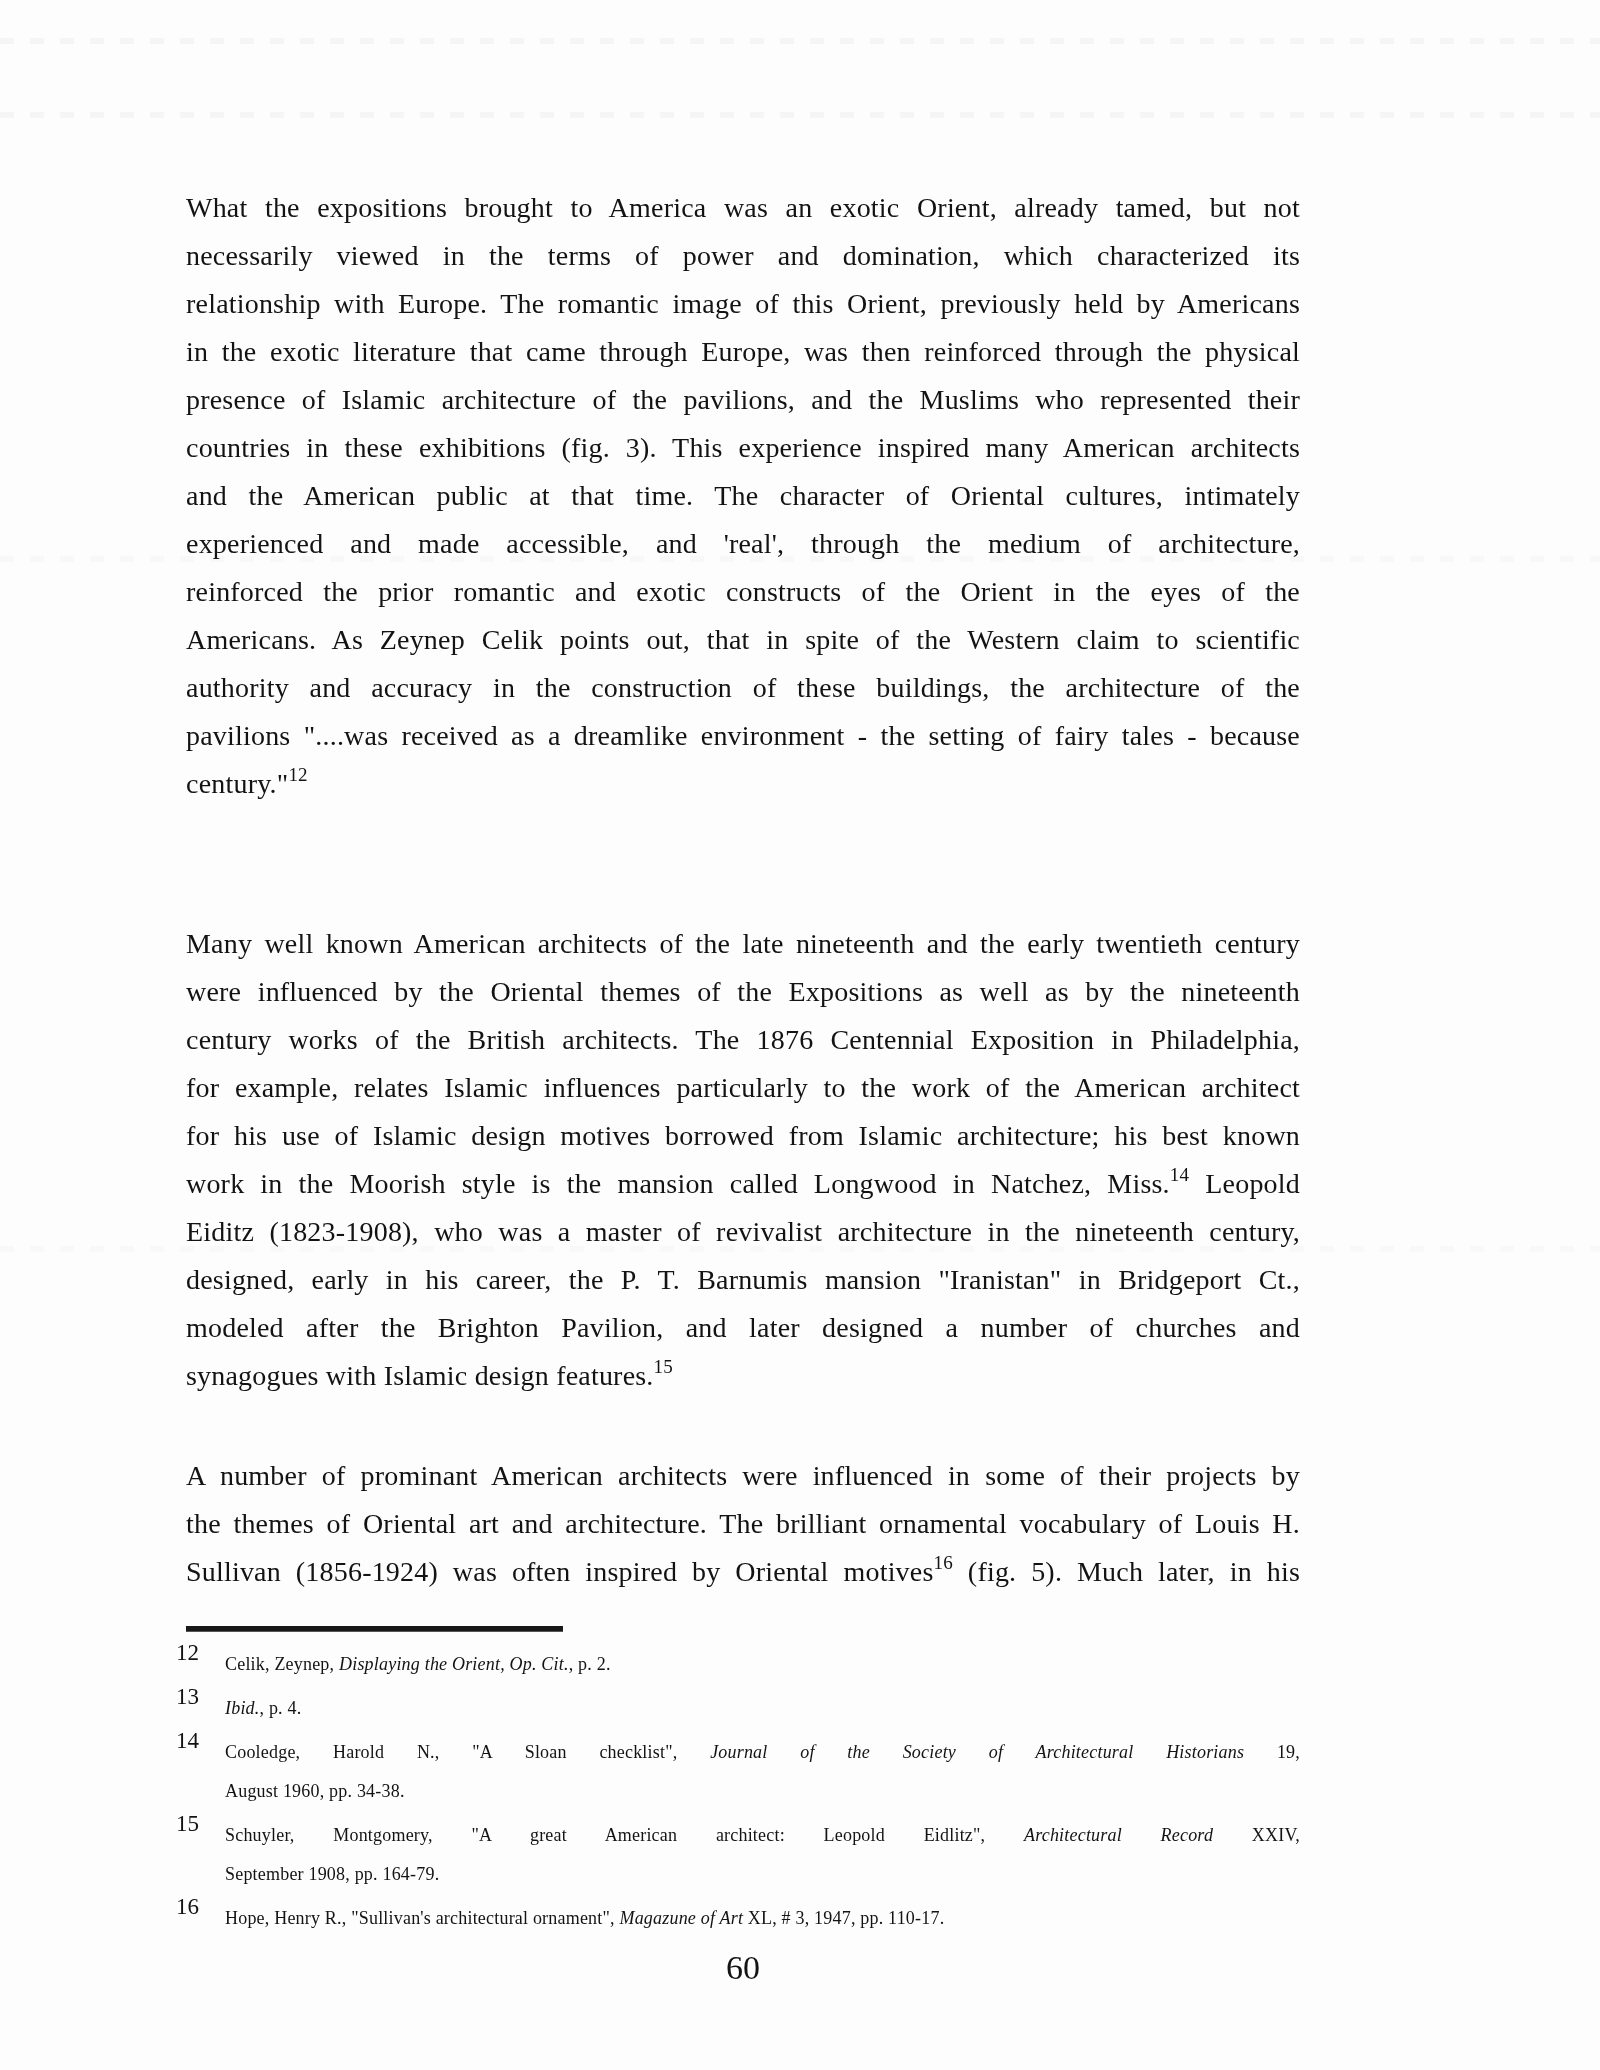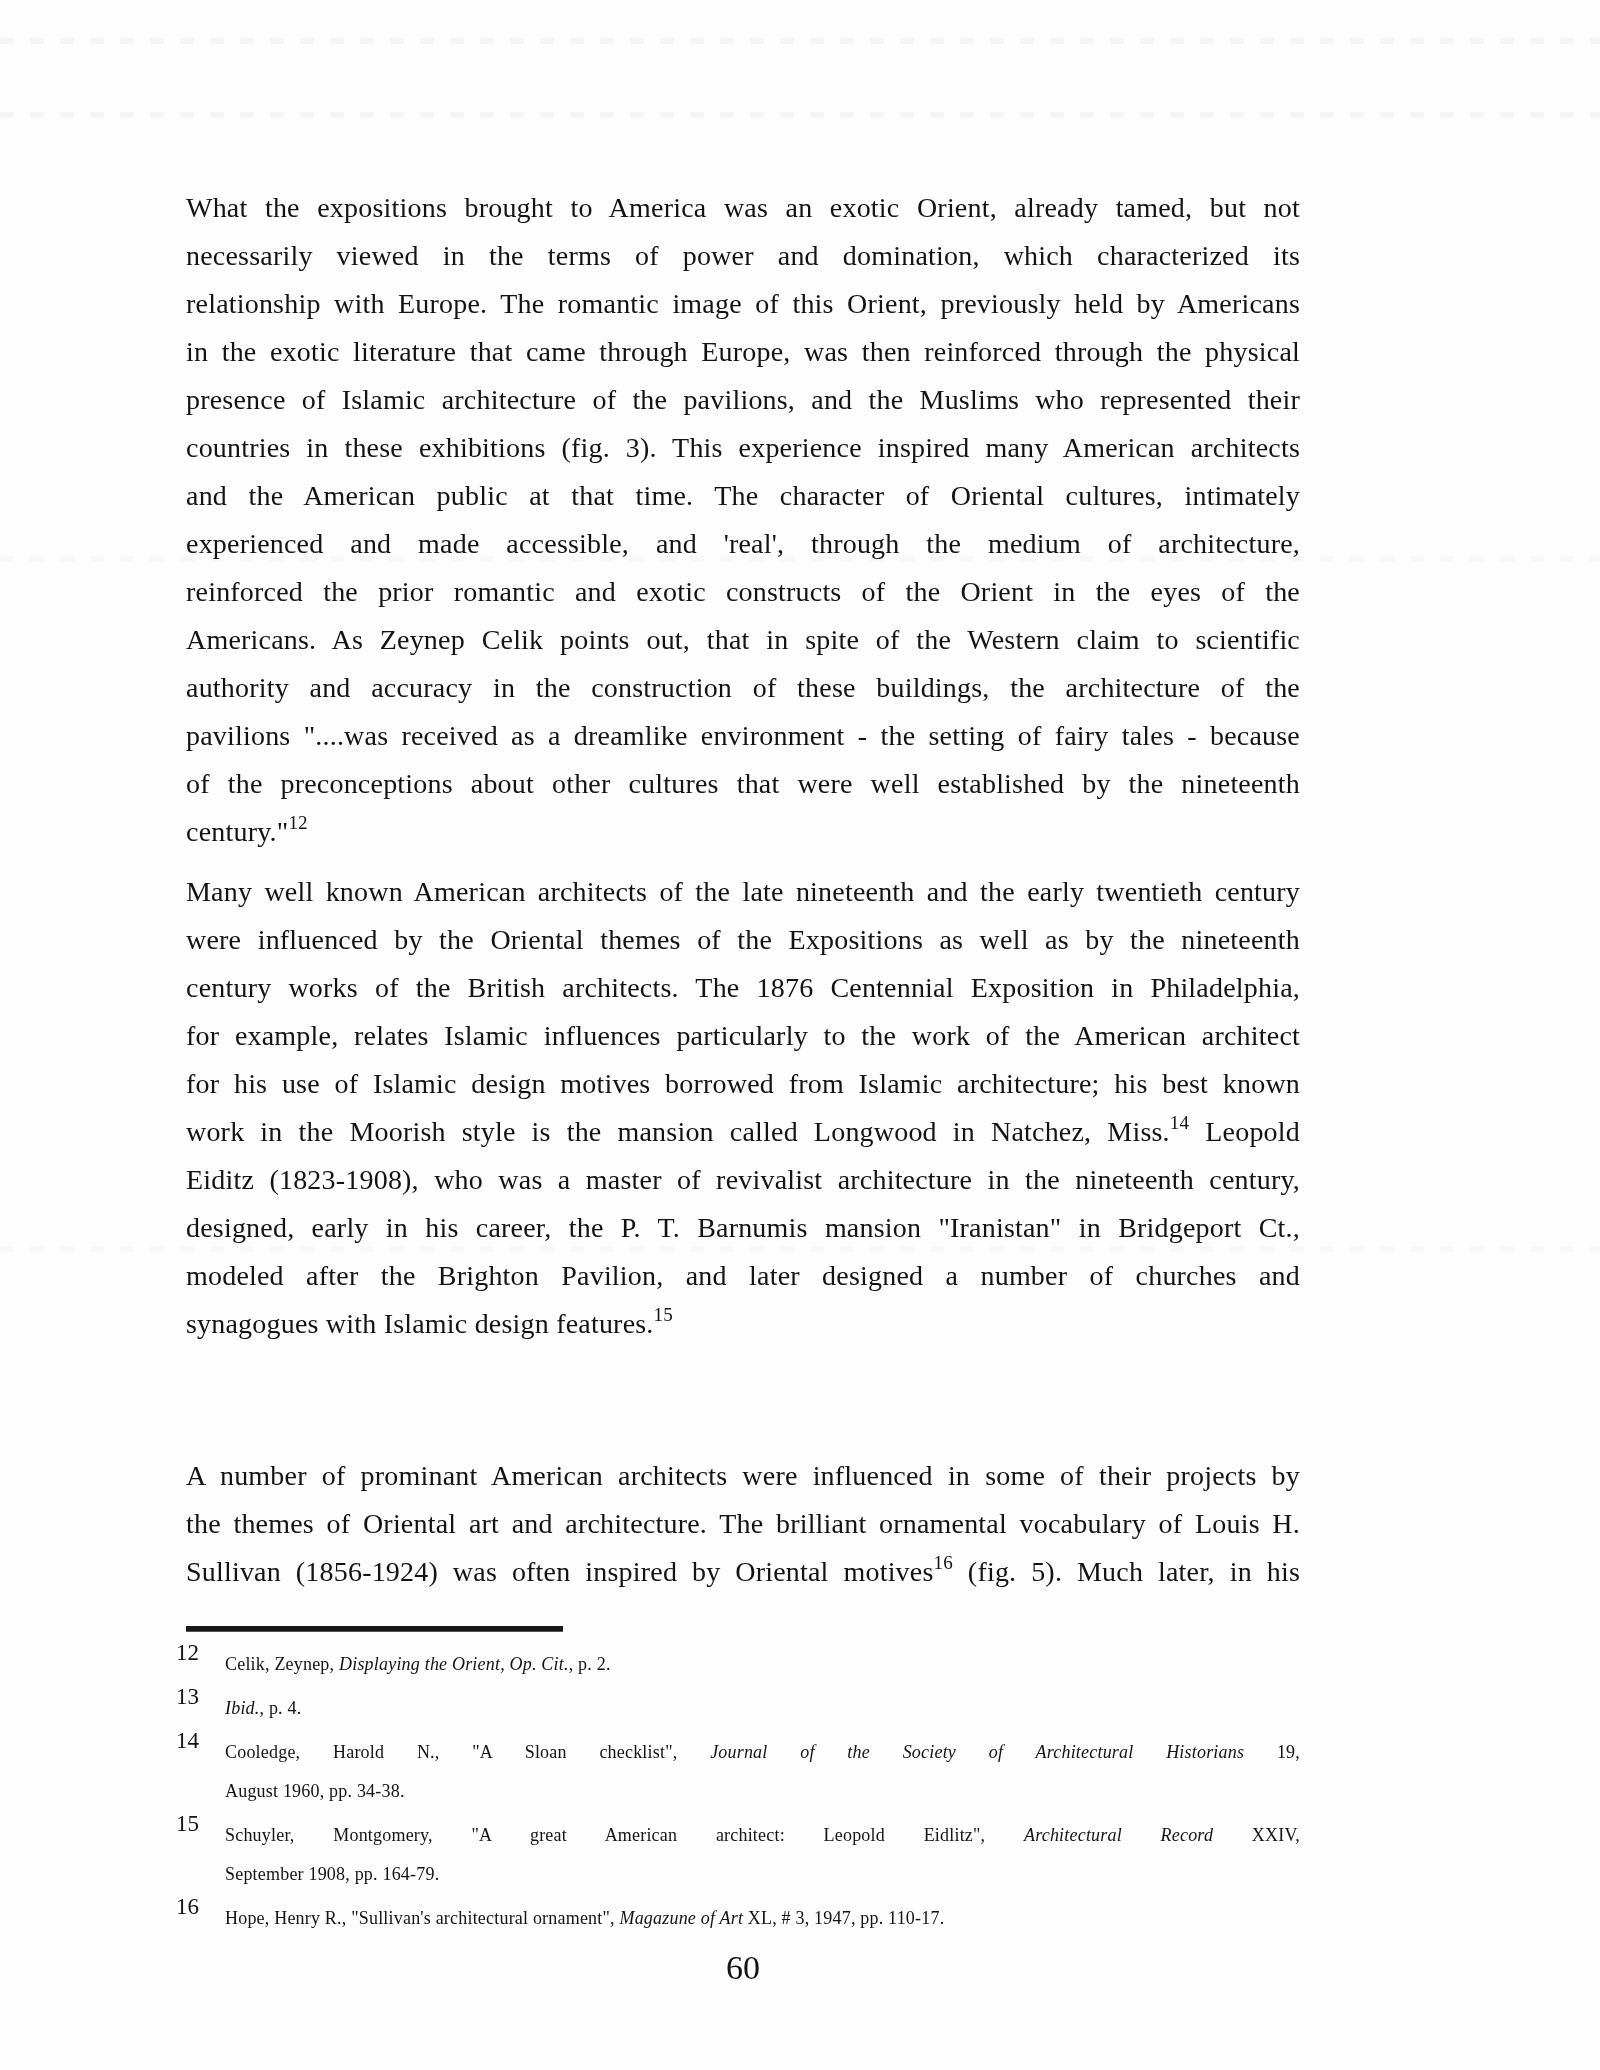--- a/index.html
+++ b/index.html
@@ -112,25 +112,24 @@
       <div class="line"><span>relationship with Europe. The romantic image of this Orient, previously held by Americans</span></div>
       <div class="line"><span>in the exotic literature that came through Europe, was then reinforced through the physical</span></div>
       <div class="line"><span>presence of Islamic architecture of the pavilions, and the Muslims who represented their</span></div>
       <div class="line"><span>countries in these exhibitions (fig. 3). This experience inspired many American architects</span></div>
       <div class="line"><span>and the American public at that time. The character of Oriental cultures, intimately</span></div>
       <div class="line"><span>experienced and made accessible, and 'real', through the medium of architecture,</span></div>
       <div class="line"><span>reinforced the prior romantic and exotic constructs of the Orient in the eyes of the</span></div>
       <div class="line"><span>Americans. As Zeynep Celik points out, that in spite of the Western claim to scientific</span></div>
       <div class="line"><span>authority and accuracy in the construction of these buildings, the architecture of the</span></div>
       <div class="line"><span>pavilions "....was received as a dreamlike environment - the setting of fairy tales - because</span></div>
-      <div class="line"><span>of the preconceptions about other cultures that were well established by the nineteenth</span></div>
       <div class="line line-last"><span>century."</span><sup>12</sup></div>
     </div>
 
-  <div class="text-block para" style="top:868px">
+  <div class="text-block para" style="top:920px">
       <div class="line"><span>Many well known American architects of the late nineteenth and the early twentieth century</span></div>
       <div class="line"><span>were influenced by the Oriental themes of the Expositions as well as by the nineteenth</span></div>
       <div class="line"><span>century works of the British architects. The 1876 Centennial Exposition in Philadelphia,</span></div>
       <div class="line"><span>for example, relates Islamic influences particularly to the work of the American architect</span></div>
       <div class="line"><span>for his use of Islamic design motives borrowed from Islamic architecture; his best known</span></div>
       <div class="line"><span>work in the Moorish style is the mansion called Longwood in Natchez, Miss.</span><sup>14</sup><span> Leopold</span></div>
       <div class="line"><span>Eiditz (1823-1908), who was a master of revivalist architecture in the nineteenth century,</span></div>
       <div class="line"><span>designed, early in his career, the P. T. Barnumis mansion "Iranistan" in Bridgeport Ct.,</span></div>
       <div class="line"><span>modeled after the Brighton Pavilion, and later designed a number of churches and</span></div>
       <div class="line line-last"><span>synagogues with Islamic design features.</span><sup>15</sup></div>

